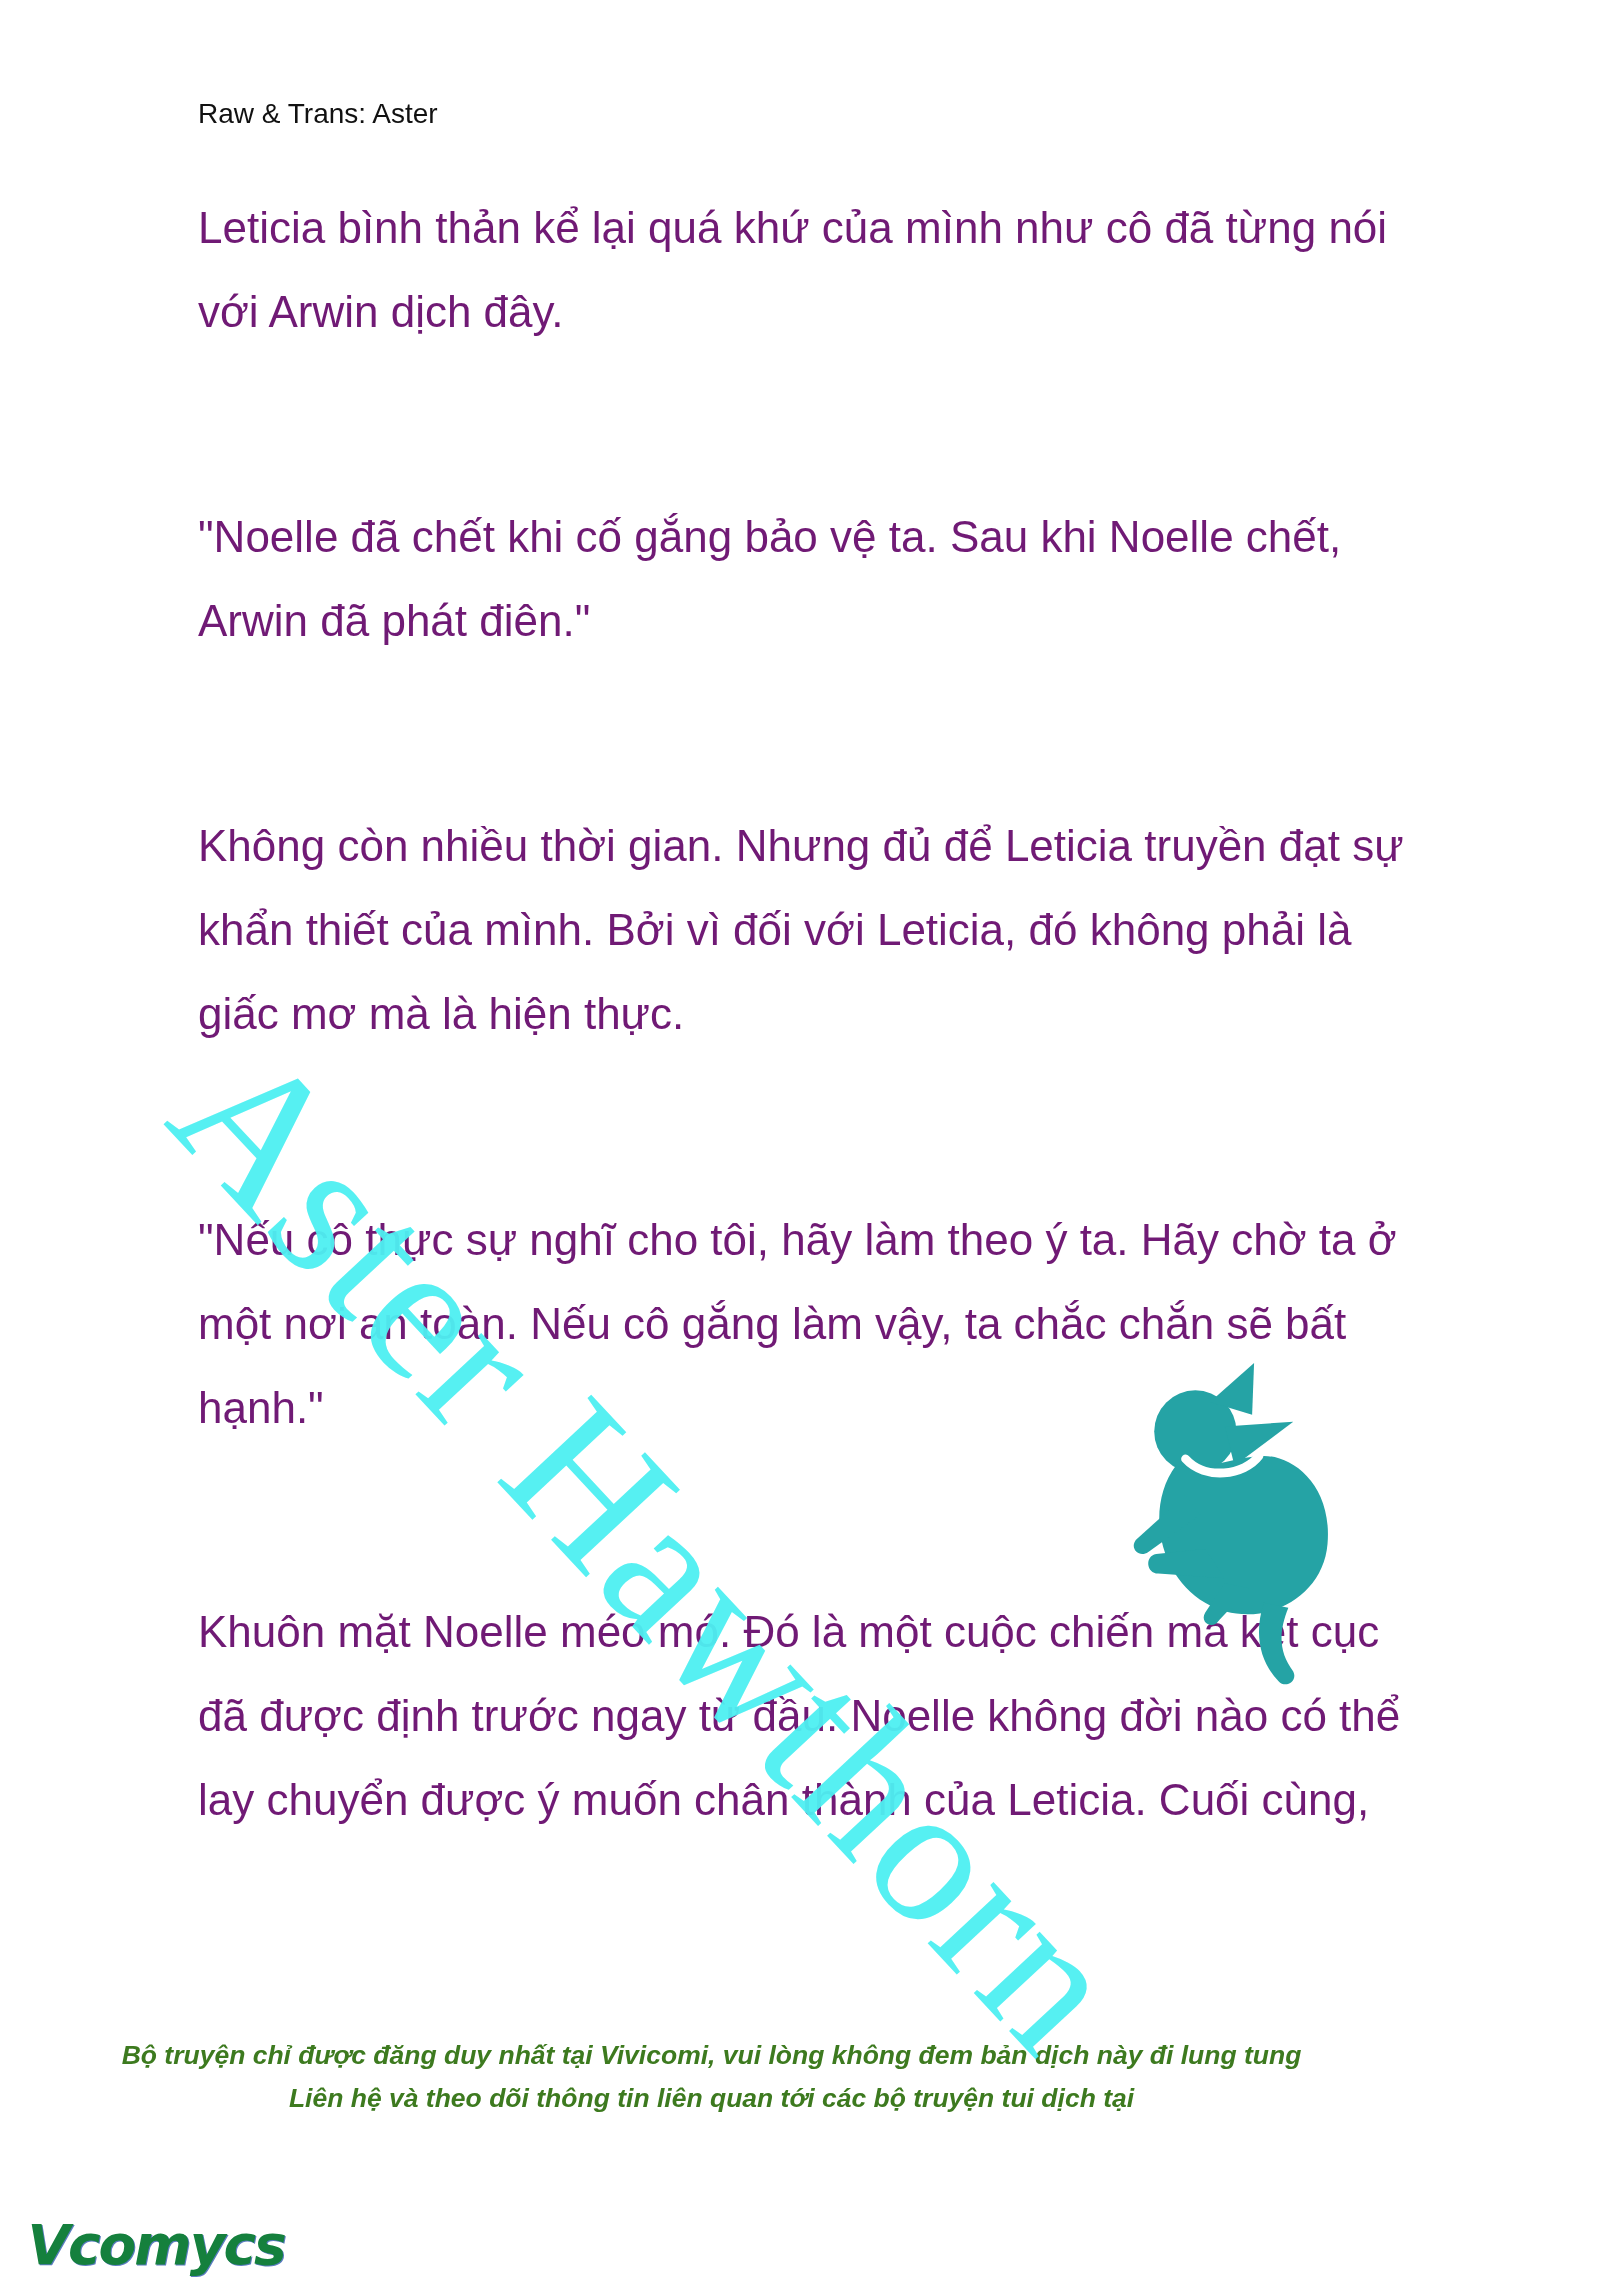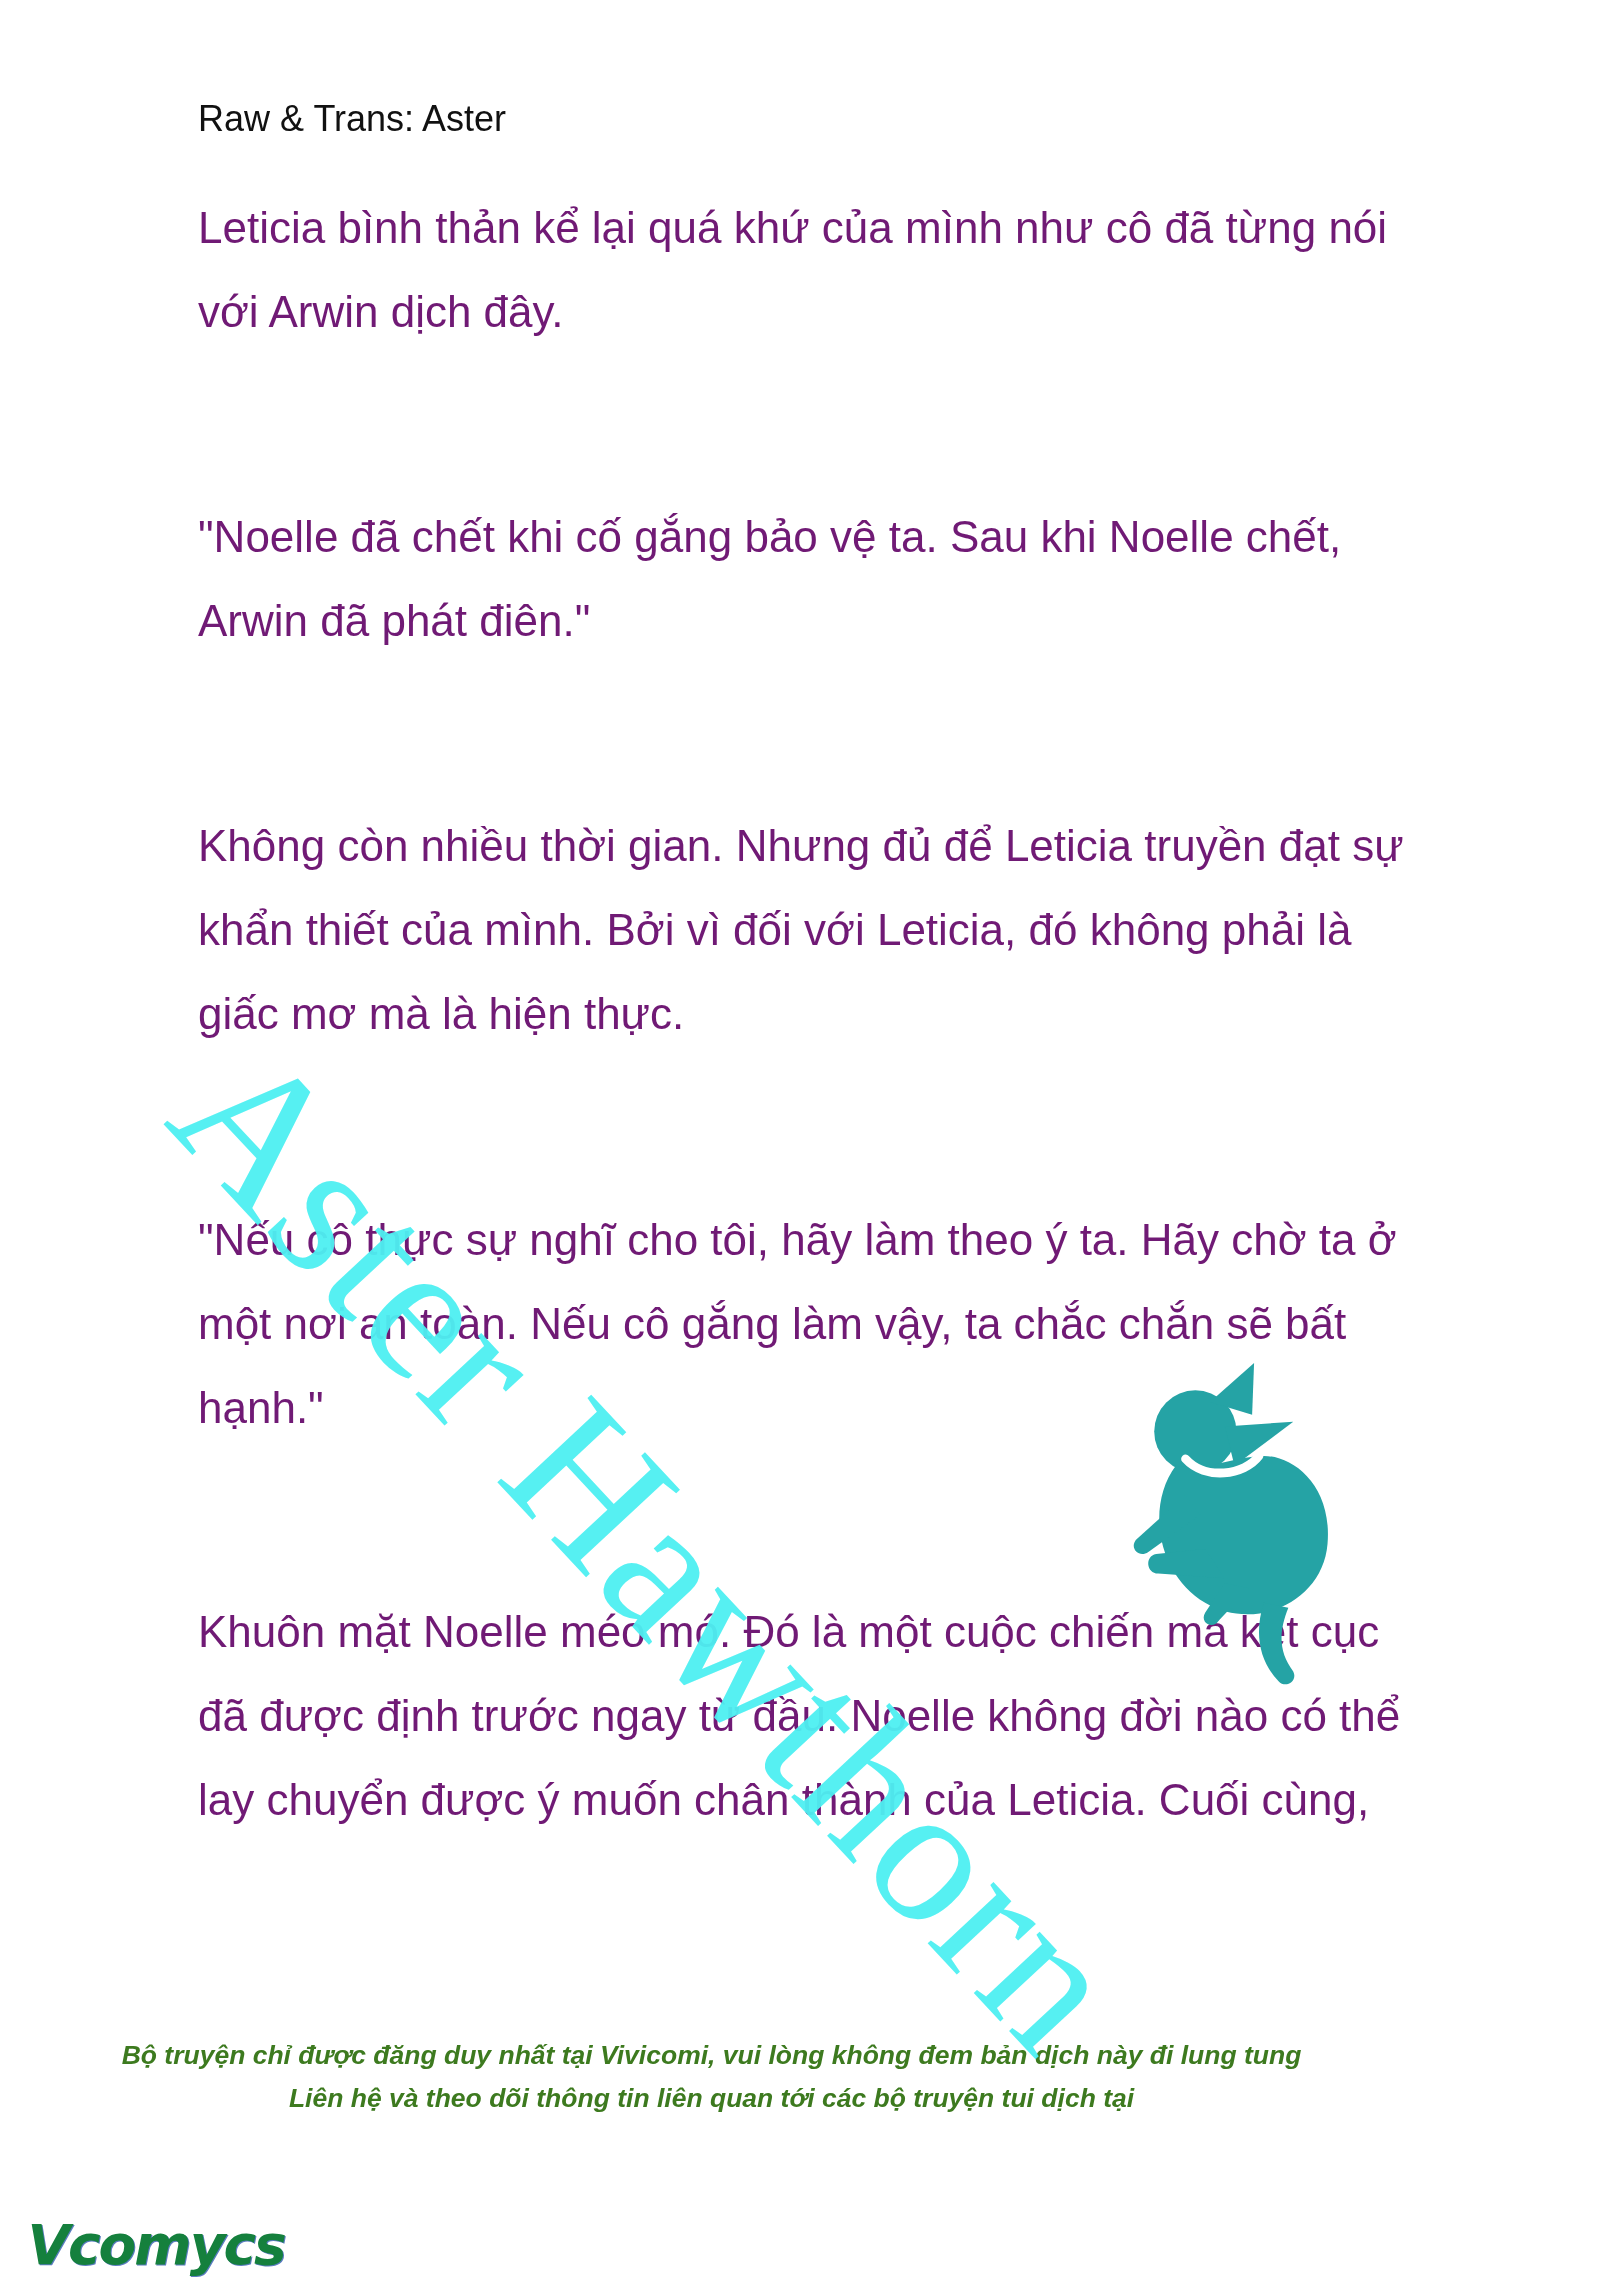--- a/index.html
+++ b/index.html
@@ -2,21 +2,21 @@
 <html><head>
   <meta charset="utf-8">
   <style>
     html, body { margin: 0; padding: 0; }
     body {
       width: 1621px; height: 2293px; position: relative; overflow: hidden;
       background: #ffffff;
     }
     .header {
       position: absolute; left: 198px; top: 98px;
-      font-family: "Liberation Sans", sans-serif; font-size: 36px; color: #111;
+      font-family: "Liberation Sans", sans-serif; font-size: 28px; color: #111;
     }
     .para {
       position: absolute; left: 198px; width: 1274px;
       font-family: Liberation Sans, sans-serif; font-size: 44px; line-height: 84px;
       color: #701a75; margin: 0;
     }
     .para span { display: block; white-space: nowrap; }
     .watermark {
       position: absolute; left: 211px; top: 965px;
       font-family: "Liberation Serif", serif; font-size: 196px; color: #4ef0f2;

